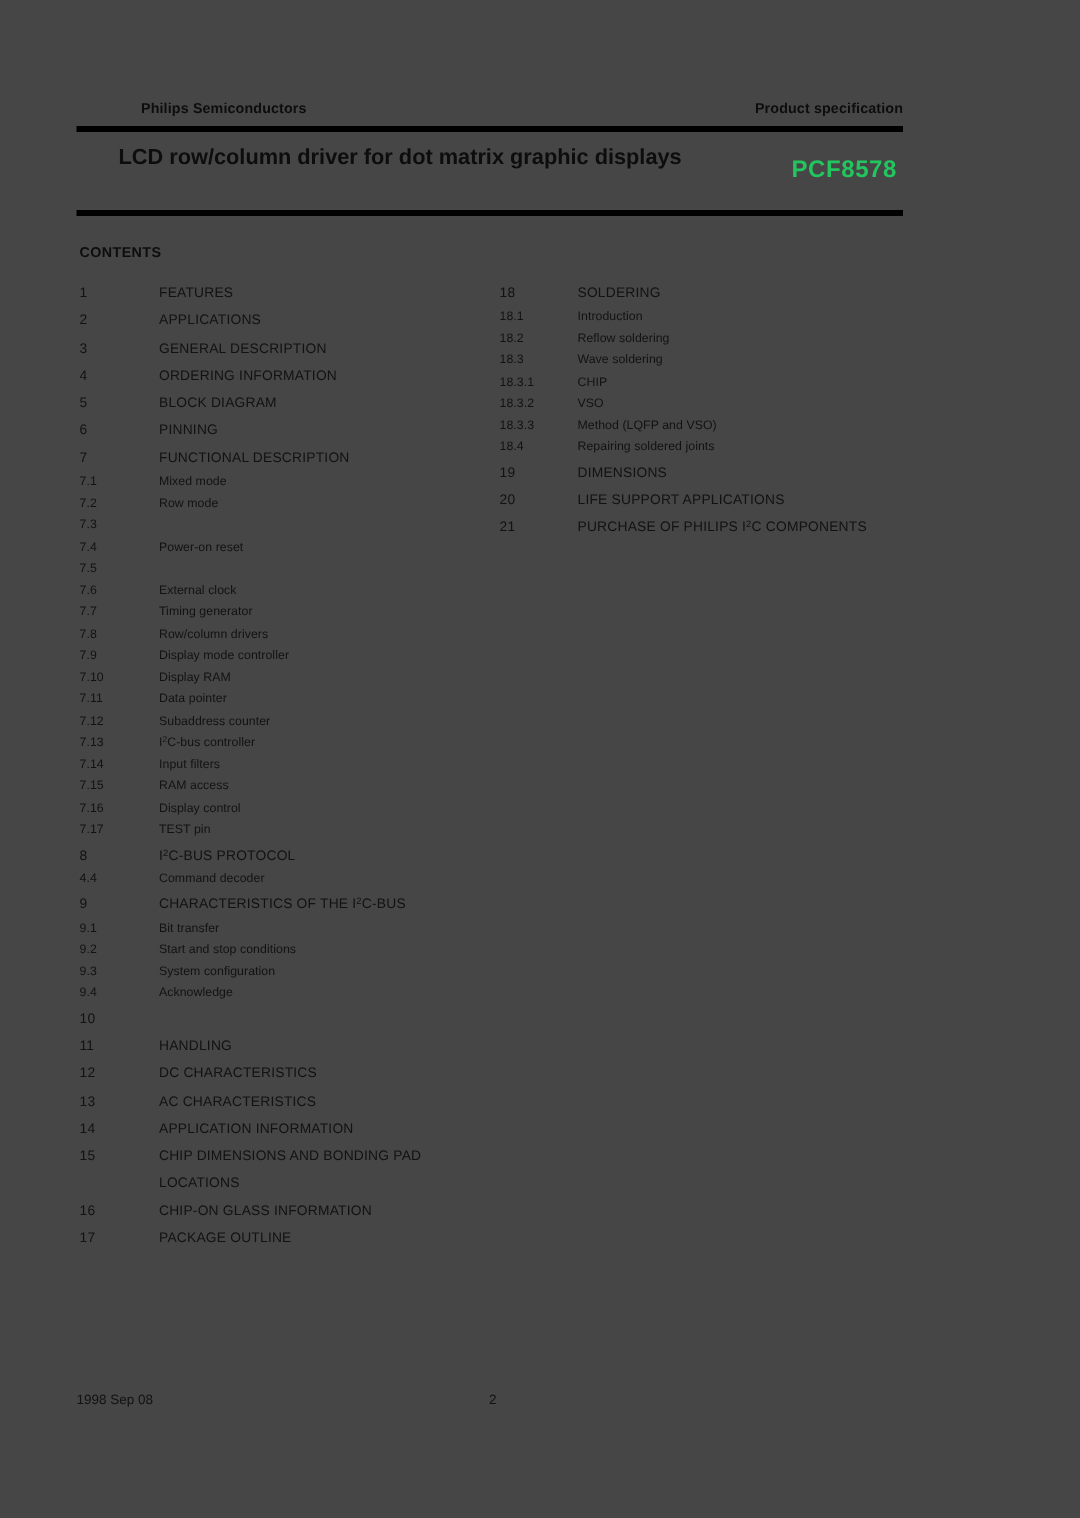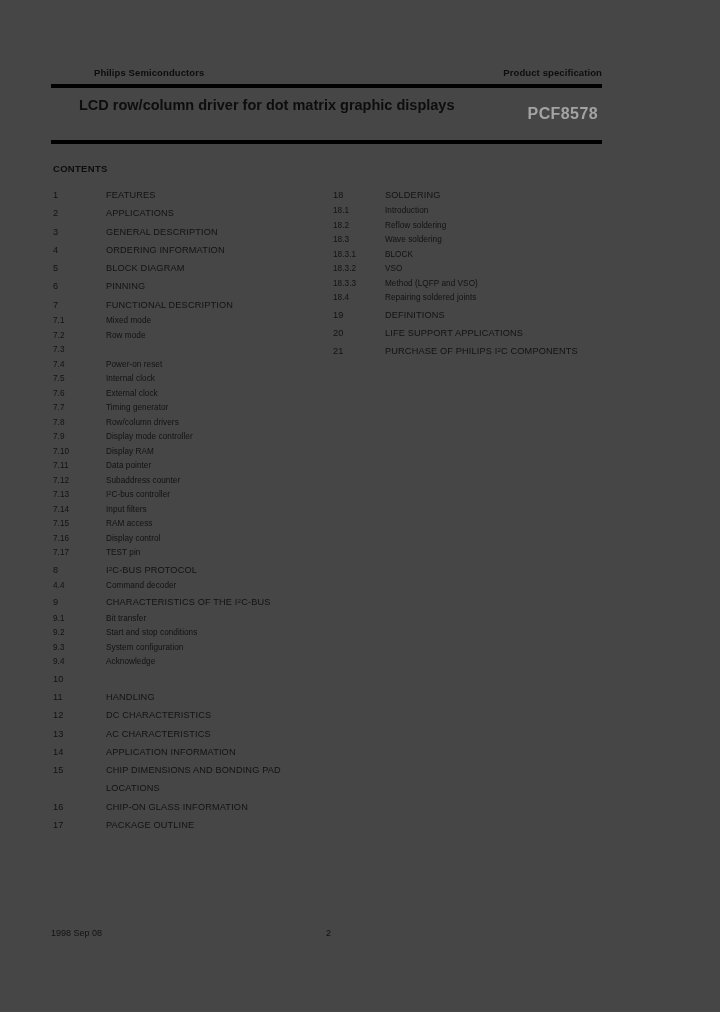--- a/index.html
+++ b/index.html
@@ -63,21 +63,21 @@
     color: #0d0d0d;
     margin-left: 11px;
   }
   .title-part {
     position: absolute;
     right: 4px;
     top: 13px;
     font-size: 16px;
     font-weight: bold;
     letter-spacing: 0.4px;
-    color: #a3a3a3;
+    color: #22c55e;
   }
 
   
   .contents-heading {
     position: absolute;
     left: 53px;
     top: 163px;
     font-size: 9.5px;
     font-weight: bold;
     letter-spacing: 0.3px;
@@ -212,21 +212,20 @@
       </div>
       <div class="toc-entry lvl2">
         <span class="toc-num">7.3</span>
       </div>
       <div class="toc-entry lvl2">
         <span class="toc-num">7.4</span>
         <span class="toc-title">Power-on reset</span>
       </div>
       <div class="toc-entry lvl2">
         <span class="toc-num">7.5</span>
-        <span class="toc-title">Internal clock</span>
       </div>
       <div class="toc-entry lvl2">
         <span class="toc-num">7.6</span>
         <span class="toc-title">External clock</span>
       </div>
       <div class="toc-entry lvl2">
         <span class="toc-num">7.7</span>
         <span class="toc-title">Timing generator</span>
       </div>
       <div class="toc-entry lvl2">
@@ -341,37 +340,37 @@
       <div class="toc-entry lvl2">
         <span class="toc-num">18.2</span>
         <span class="toc-title">Reflow soldering</span>
       </div>
       <div class="toc-entry lvl2">
         <span class="toc-num">18.3</span>
         <span class="toc-title">Wave soldering</span>
       </div>
       <div class="toc-entry lvl2">
         <span class="toc-num">18.3.1</span>
-        <span class="toc-title">BLOCK</span>
+        <span class="toc-title">CHIP</span>
       </div>
       <div class="toc-entry lvl2">
         <span class="toc-num">18.3.2</span>
         <span class="toc-title">VSO</span>
       </div>
       <div class="toc-entry lvl2">
         <span class="toc-num">18.3.3</span>
         <span class="toc-title">Method (LQFP and VSO)</span>
       </div>
       <div class="toc-entry lvl2">
         <span class="toc-num">18.4</span>
         <span class="toc-title">Repairing soldered joints</span>
       </div>
       <div class="toc-entry lvl1">
         <span class="toc-num">19</span>
-        <span class="toc-title">DEFINITIONS</span>
+        <span class="toc-title">DIMENSIONS</span>
       </div>
       <div class="toc-entry lvl1">
         <span class="toc-num">20</span>
         <span class="toc-title">LIFE SUPPORT APPLICATIONS</span>
       </div>
       <div class="toc-entry lvl1">
         <span class="toc-num">21</span>
         <span class="toc-title">PURCHASE OF PHILIPS I<sup>2</sup>C COMPONENTS</span>
       </div>
     </div>

